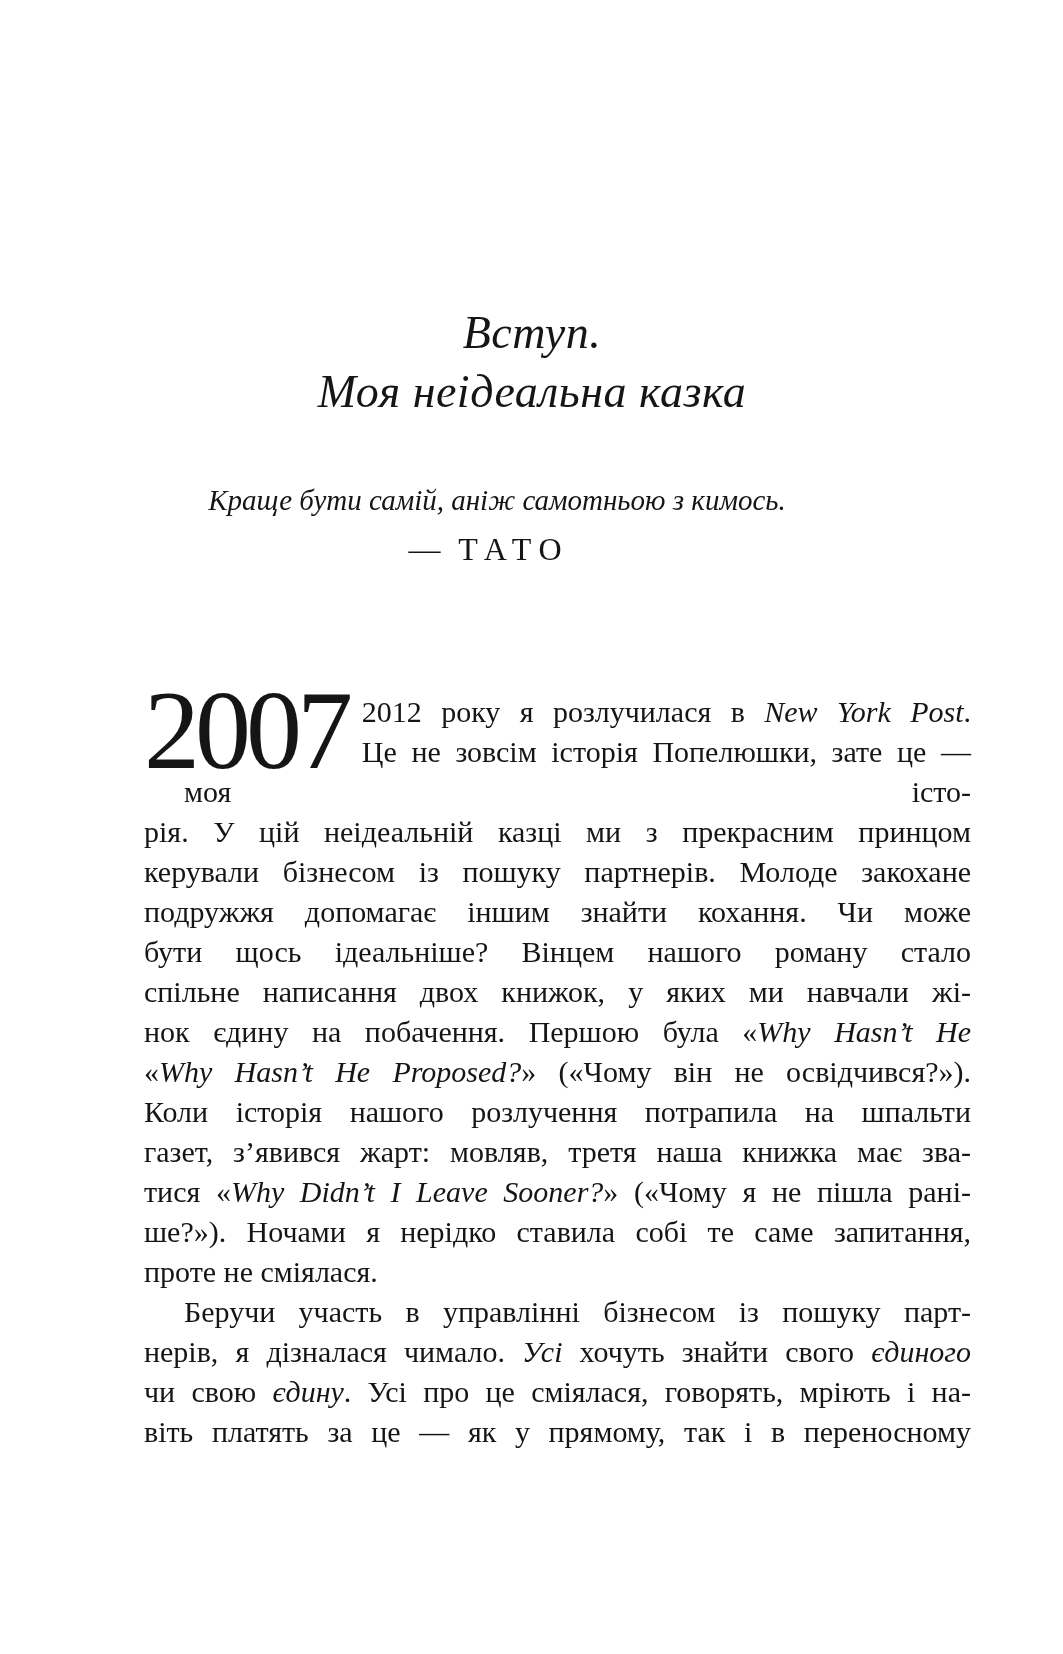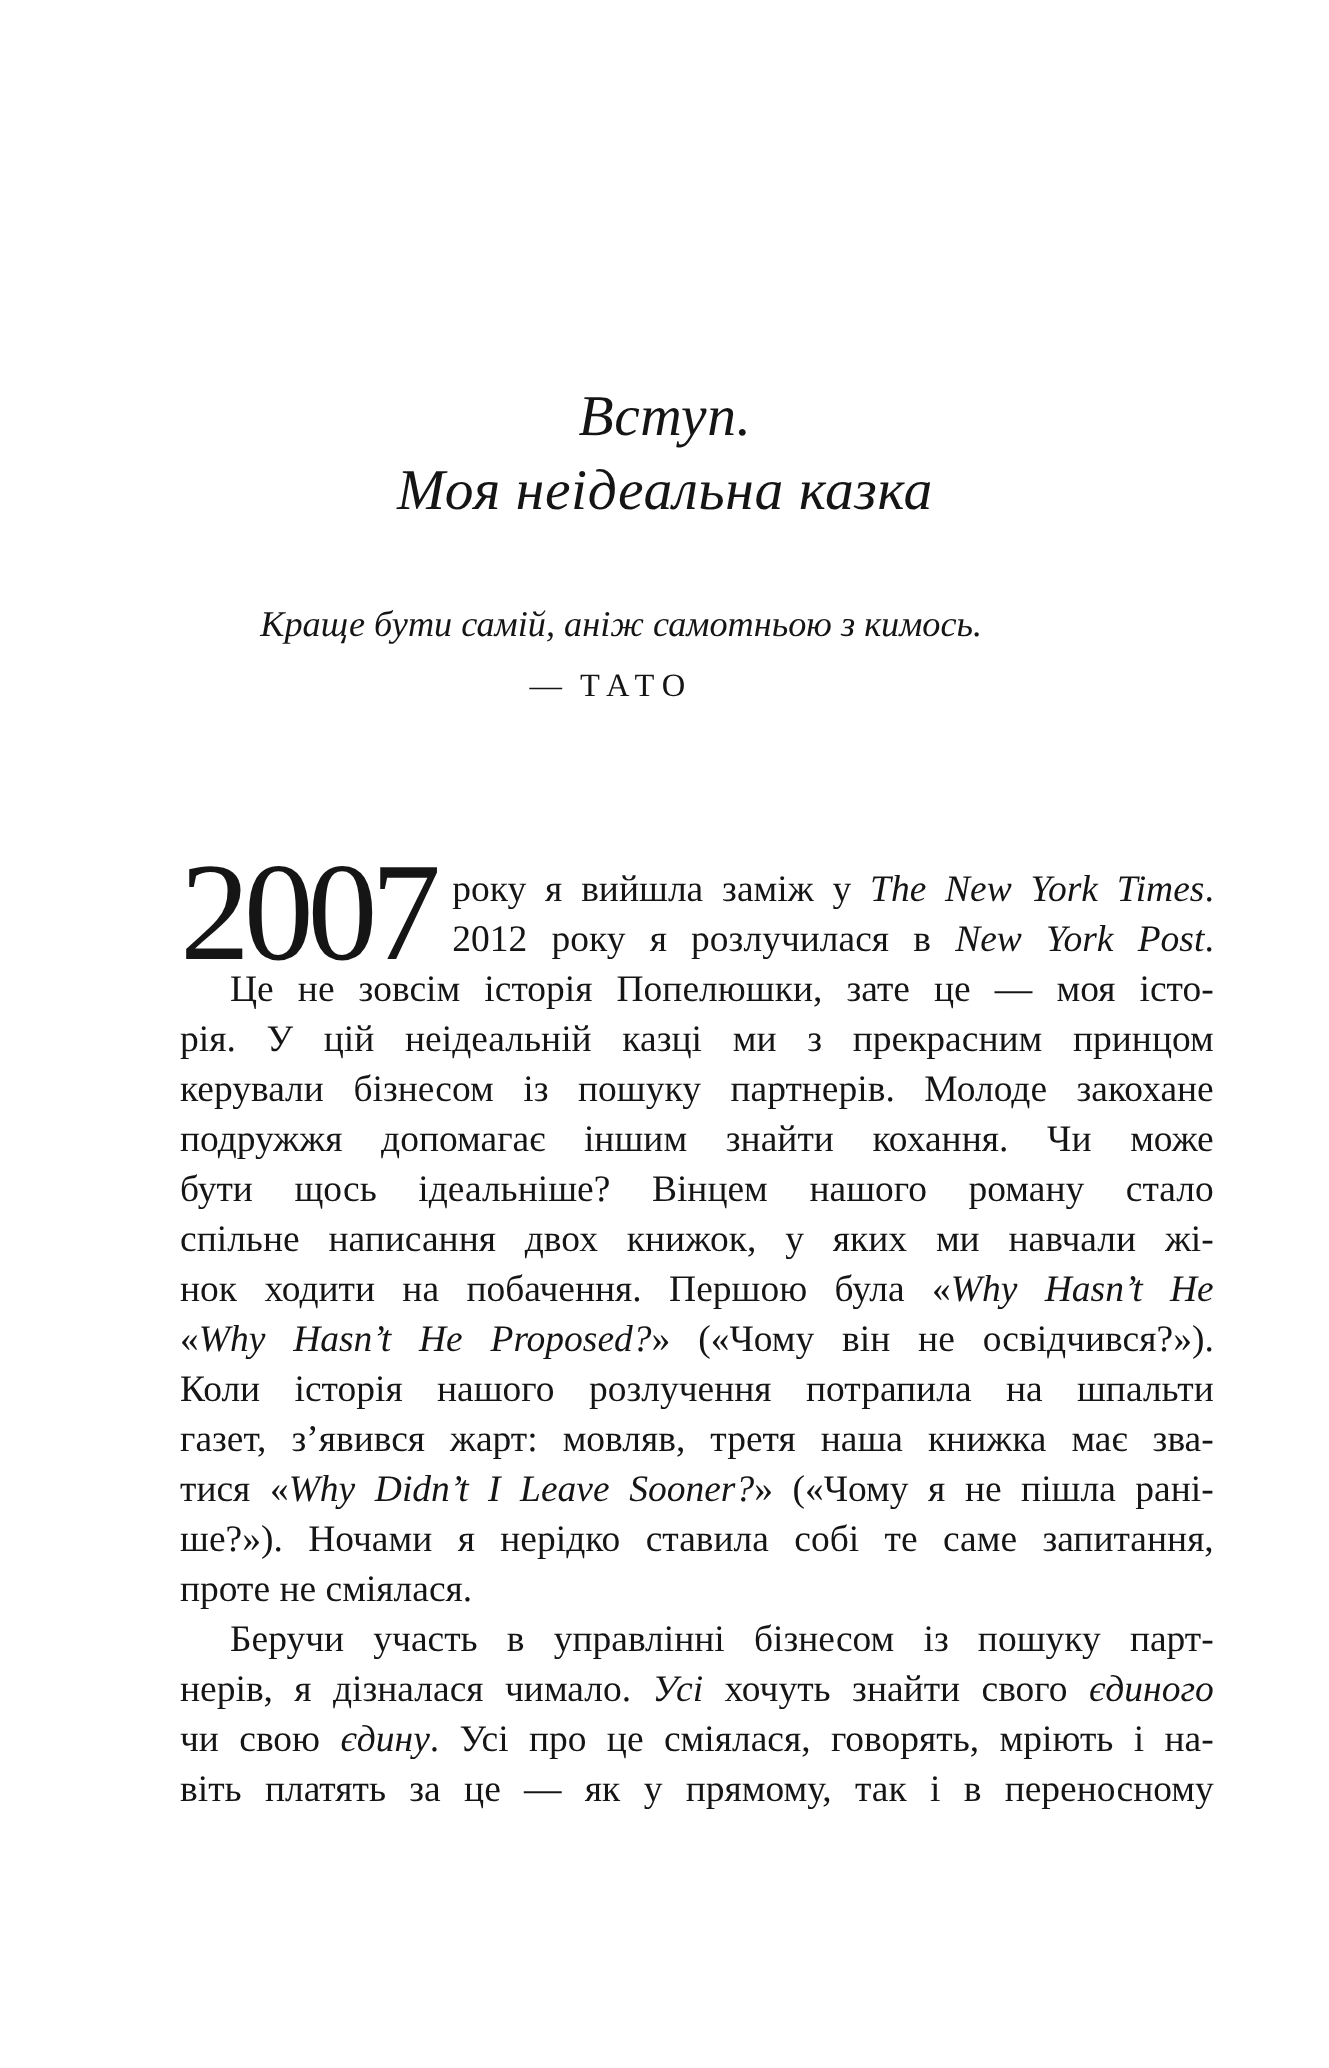--- a/index.html
+++ b/index.html
@@ -24,21 +24,21 @@
   
   .epigraph{
     position:absolute;top:481px;left:16px;right:85px;
     text-align:center;
     font-style:italic;
     font-size:29px;line-height:38px;
   }
   .attribution{
     position:absolute;top:533px;left:0;right:85px;
     text-align:center;
-    font-size:26px;line-height:32px;
+    font-size:32px;line-height:32px;
     letter-spacing:0.24em;
   }
   .attribution .dash{letter-spacing:0;margin-right:0.55em;}
   
   .body-text{
     position:absolute;top:692px;left:119px;width:827px;
     font-size:30px;line-height:40px;margin-left:25px;
   }
   .dropcap{
     float:left;
@@ -70,29 +70,28 @@
   </div>
 
   <div class="epigraph">Краще бути самій, аніж самотньою з кимось.</div>
 
   <div class="attribution">
     <span class="dash">—</span><span>ТАТО</span>
   </div>
 
   <div class="body-text" id="body-text">
     <span class="dropcap">2007</span>
-  <div class="line"><span>року я вийшла заміж у </span><span class="it">The New York Times</span><span>.</span></div>
       <div class="line"><span>2012 року я розлучилася в </span><span class="it">New York Post</span><span>.</span></div>
       <div class="line indent"><span>Це не зовсім історія Попелюшки, зате це — моя істо-</span></div>
       <div class="line"><span>рія. У цій неідеальній казці ми з прекрасним принцом</span></div>
       <div class="line"><span>керували бізнесом із пошуку партнерів. Молоде закохане</span></div>
       <div class="line"><span>подружжя допомагає іншим знайти кохання. Чи може</span></div>
       <div class="line"><span>бути щось ідеальніше? Вінцем нашого роману стало</span></div>
       <div class="line"><span>спільне написання двох книжок, у яких ми навчали жі-</span></div>
-      <div class="line"><span>нок ходити на побачення. Першою була «</span><span class="it">Why Hasn’t He</span></div>
+      <div class="line"><span>нок єдину на побачення. Першою була «</span><span class="it">Why Hasn’t He</span></div>
       <div class="line"><span>«</span><span class="it">Why Hasn’t He Proposed?</span><span>» («Чому він не освідчився?»).</span></div>
       <div class="line"><span>Коли історія нашого розлучення потрапила на шпальти</span></div>
       <div class="line"><span>газет, з’явився жарт: мовляв, третя наша книжка має зва-</span></div>
       <div class="line"><span>тися «</span><span class="it">Why Didn’t I Leave Sooner?</span><span>» («Чому я не пішла рані-</span></div>
       <div class="line"><span>ше?»). Ночами я нерідко ставила собі те саме запитання,</span></div>
       <div class="line end"><span>проте не сміялася.</span></div>
       <div class="line indent"><span>Беручи участь в управлінні бізнесом із пошуку парт-</span></div>
       <div class="line"><span>нерів, я дізналася чимало. </span><span class="it">Усі</span><span> хочуть знайти свого </span><span class="it">єдиного</span></div>
       <div class="line"><span>чи свою </span><span class="it">єдину</span><span>. Усі про це сміялася, говорять, мріють і на-</span></div>
       <div class="line"><span>віть платять за це — як у прямому, так і в переносному</span></div>

